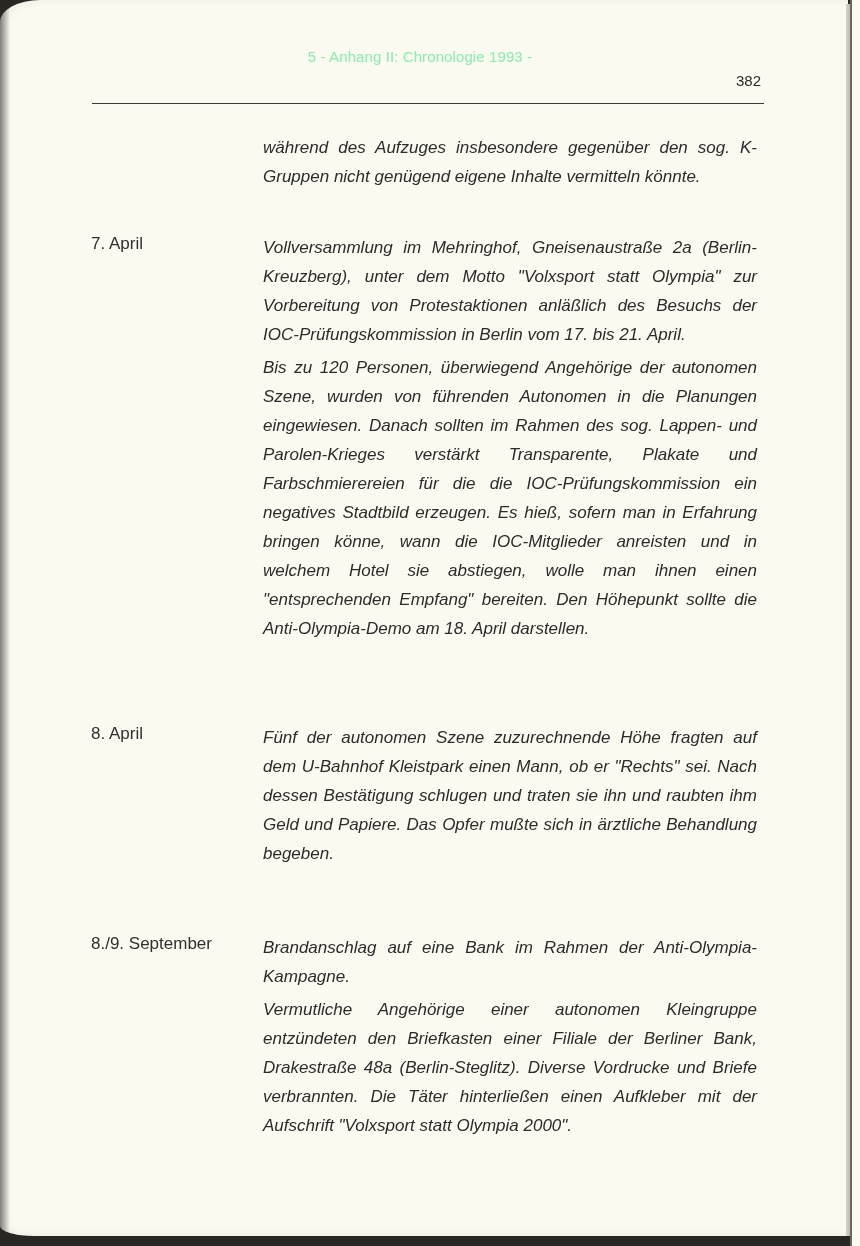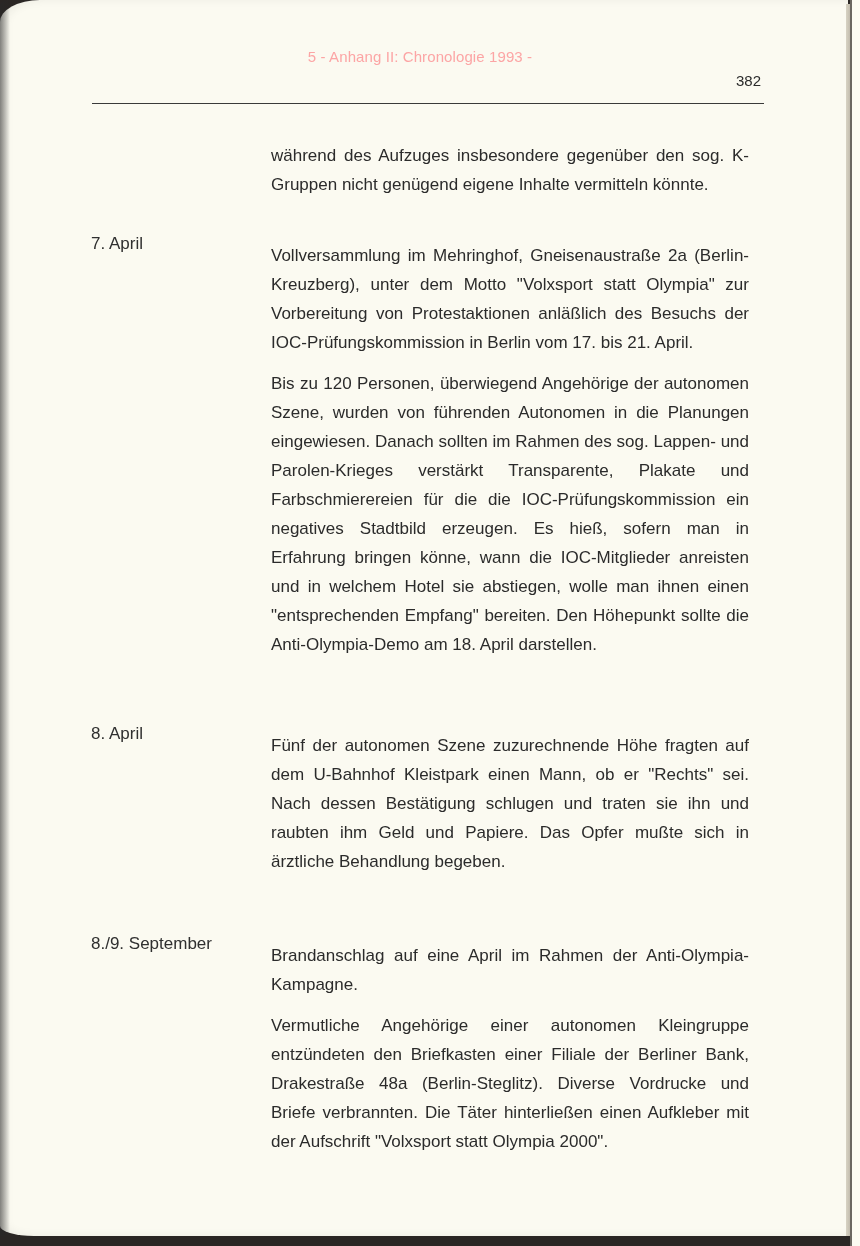--- a/index.html
+++ b/index.html
@@ -49,21 +49,21 @@
       background: #fbfaf1;
       border-left: 2px solid #6a6660;
     }
     .header-title {
       position: absolute;
       left: 0;
       width: 860px;
       top: 48px;
       text-align: center;
       font-size: 15px;
-      color: #fca5a5;
+      color: #86efac;
       letter-spacing: 0.1px;
       padding-right: 20px;
       box-sizing: border-box;
     }
     .page-number {
       position: absolute;
       right: 99px;
       top: 72px;
       font-size: 15px;
       color: #2b2b2b;
@@ -101,21 +101,22 @@
       left: 259px;
       width: 502px;
       top: 0;
       font-size: 17px;
       line-height: 29px;
       color: #2b2b2b;
       text-align: justify;
       hyphens: manual;
     }
     .body p {
-      margin: 12px;
+      margin: 4px;
+      font-style: italic;
     }
   </style>
 </head>
 <body>
 
 <div class="page">
   <div class="left-shadow"></div>
 </div>
 <div class="right-edge"></div>
 <div class="right-dark"></div>
@@ -144,18 +145,18 @@
   <div class="entry" style="top:719px;">
     <div class="date">8. April</div>
     <div class="body">
       <p>Fünf der autonomen Szene zuzurechnende Höhe frag­ten auf dem U-Bahnhof Kleistpark einen Mann, ob er "Rechts" sei. Nach dessen Bestätigung schlugen und traten sie ihn und raubten ihm Geld und Papiere. Das Opfer mußte sich in ärztliche Behandlung begeben.</p>
     </div>
   </div>
 
   <div class="entry" style="top:929px;">
     <div class="date">8./9. September</div>
     <div class="body">
-      <p>Brandanschlag auf eine April im Rahmen der Anti-Olympia-Kampagne.</p>
+      <p>Brandanschlag auf eine Bank im Rahmen der Anti-Olympia-Kampagne.</p>
       <p>Vermutliche Angehörige einer autonomen Kleingruppe entzündeten den Briefkasten einer Filiale der Berliner Bank, Drakestraße 48a (Berlin-Steglitz). Diverse Vor­drucke und Briefe verbrannten. Die Täter hinterließen einen Aufkleber mit der Aufschrift "Volxsport statt Olympia 2000".</p>
     </div>
   </div>
 
 </div>
 
 </body></html>

